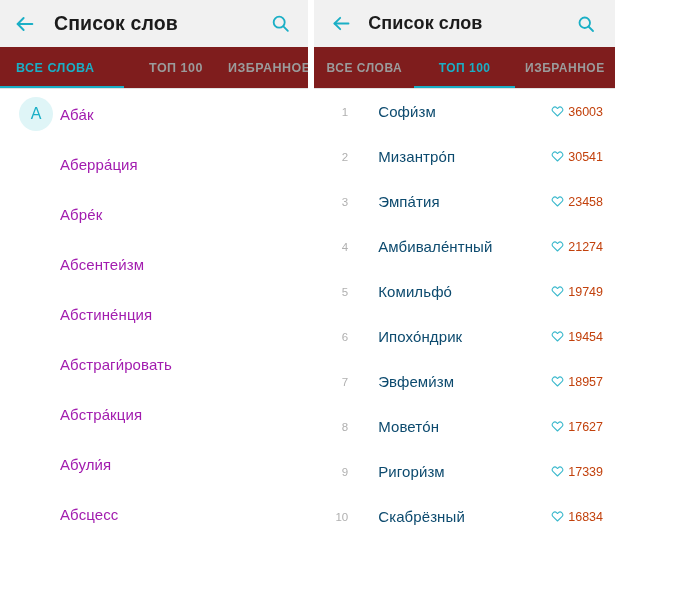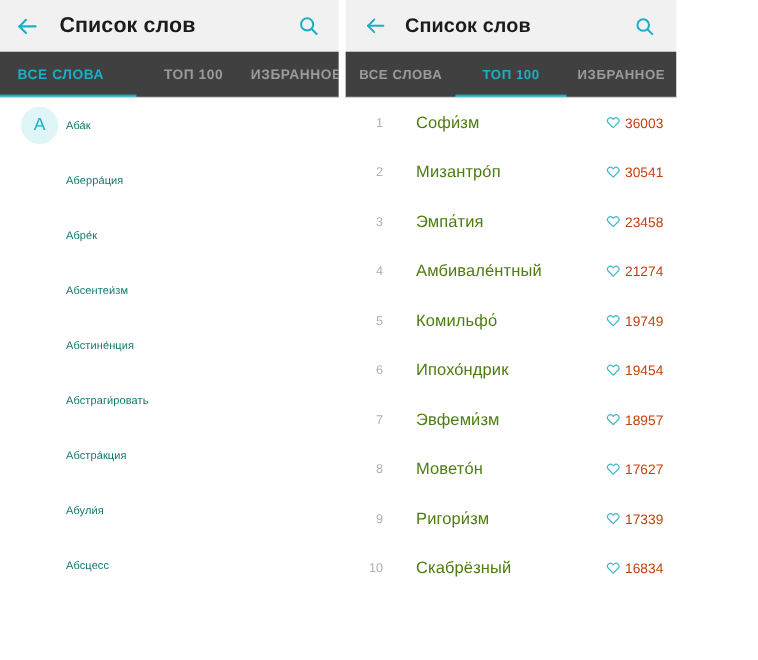--- a/index.html
+++ b/index.html
@@ -60,21 +60,21 @@
     color: #1b1b1b;
     letter-spacing: .1px;
     white-space: nowrap;
   }
   .panel-left  .appbar-title { margin-left: 16px; font-size: 19.5px; }
   .panel-right .appbar-title { margin-left: 14px; font-size: 18px; }
   .appbar-spacer { flex: 1 1 auto; }
 
   
   .tabs {
-    background: #404040;
+    background: #7f1d1d;
     height: 42px;
     flex: 0 0 42px;
     display: flex;
     align-items: stretch;
     position: relative;
   }
   .tab {
     flex: 1 1 0;
     display: flex;
     align-items: center;
@@ -137,22 +137,22 @@
     border-radius: 50%;
     background: #dff5f7;
     color: #1aafc6;
     display: flex;
     align-items: center;
     justify-content: center;
     font-size: 16px;
     font-weight: normal;
   }
   .word-label {
-    font-size: 10px;
-    color: #0f766e;
+    font-size: 15px;
+    color: #a21caf;
     letter-spacing: .1px;
   }
 
   
   .rank-row {
     height: 45px;
     display: flex;
     align-items: center;
     box-sizing: border-box;
     padding: 0 12px 0 14px;
@@ -162,21 +162,21 @@
     flex: 0 0 26px;
     text-align: right;
     font-size: 11.5px;
     color: #b0b0b0;
     padding-right: 6px;
     box-sizing: border-box;
   }
   .rank-word {
     flex: 1 1 auto;
     font-size: 15px;
-    color: #4d7c0f;
+    color: #0c4a6e;
     padding-left: 24px;
     letter-spacing: .1px;
   }
   .rank-likes {
     flex: 0 0 auto;
     display: flex;
     align-items: center;
     gap: 4px;
     color: #c2410c;
     font-size: 12.5px;

